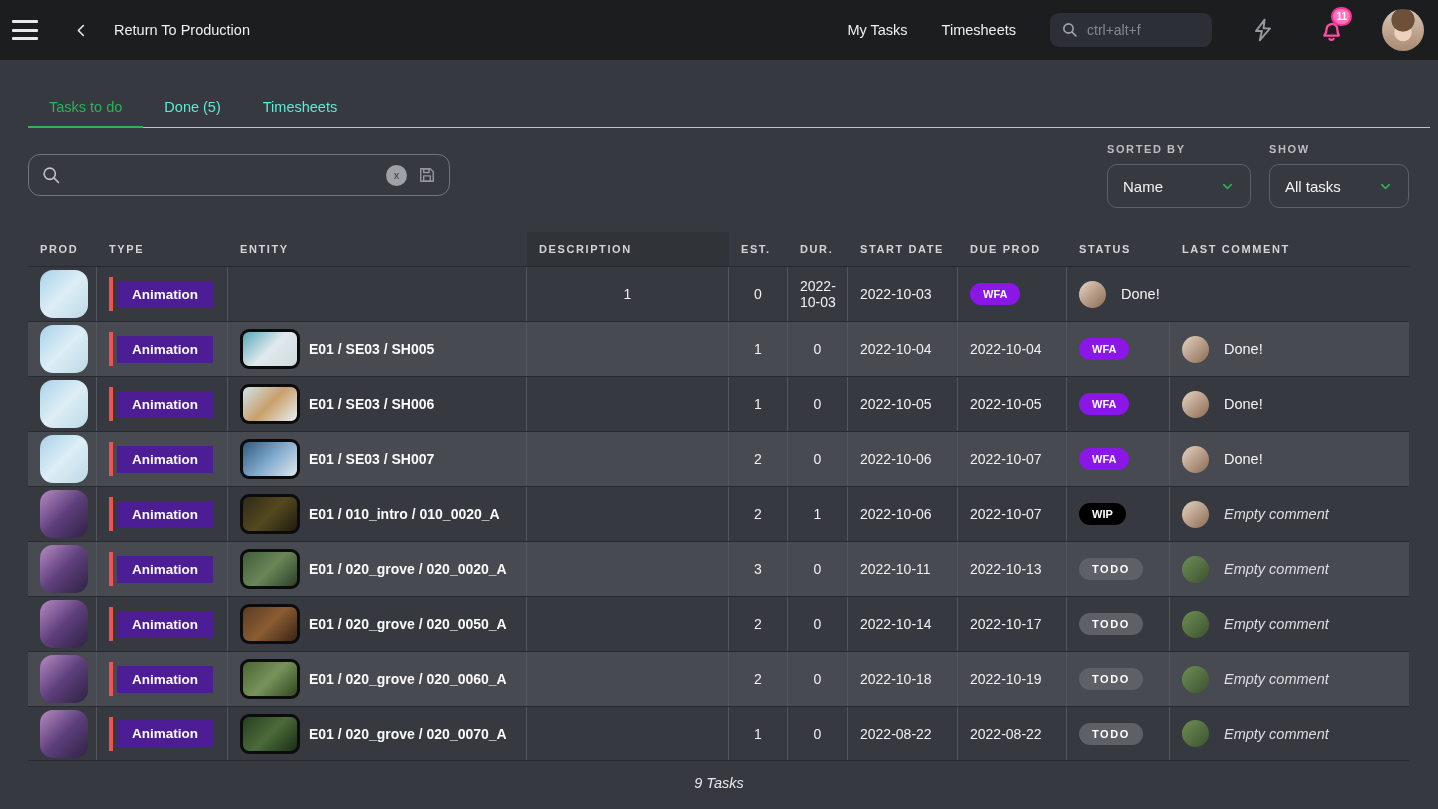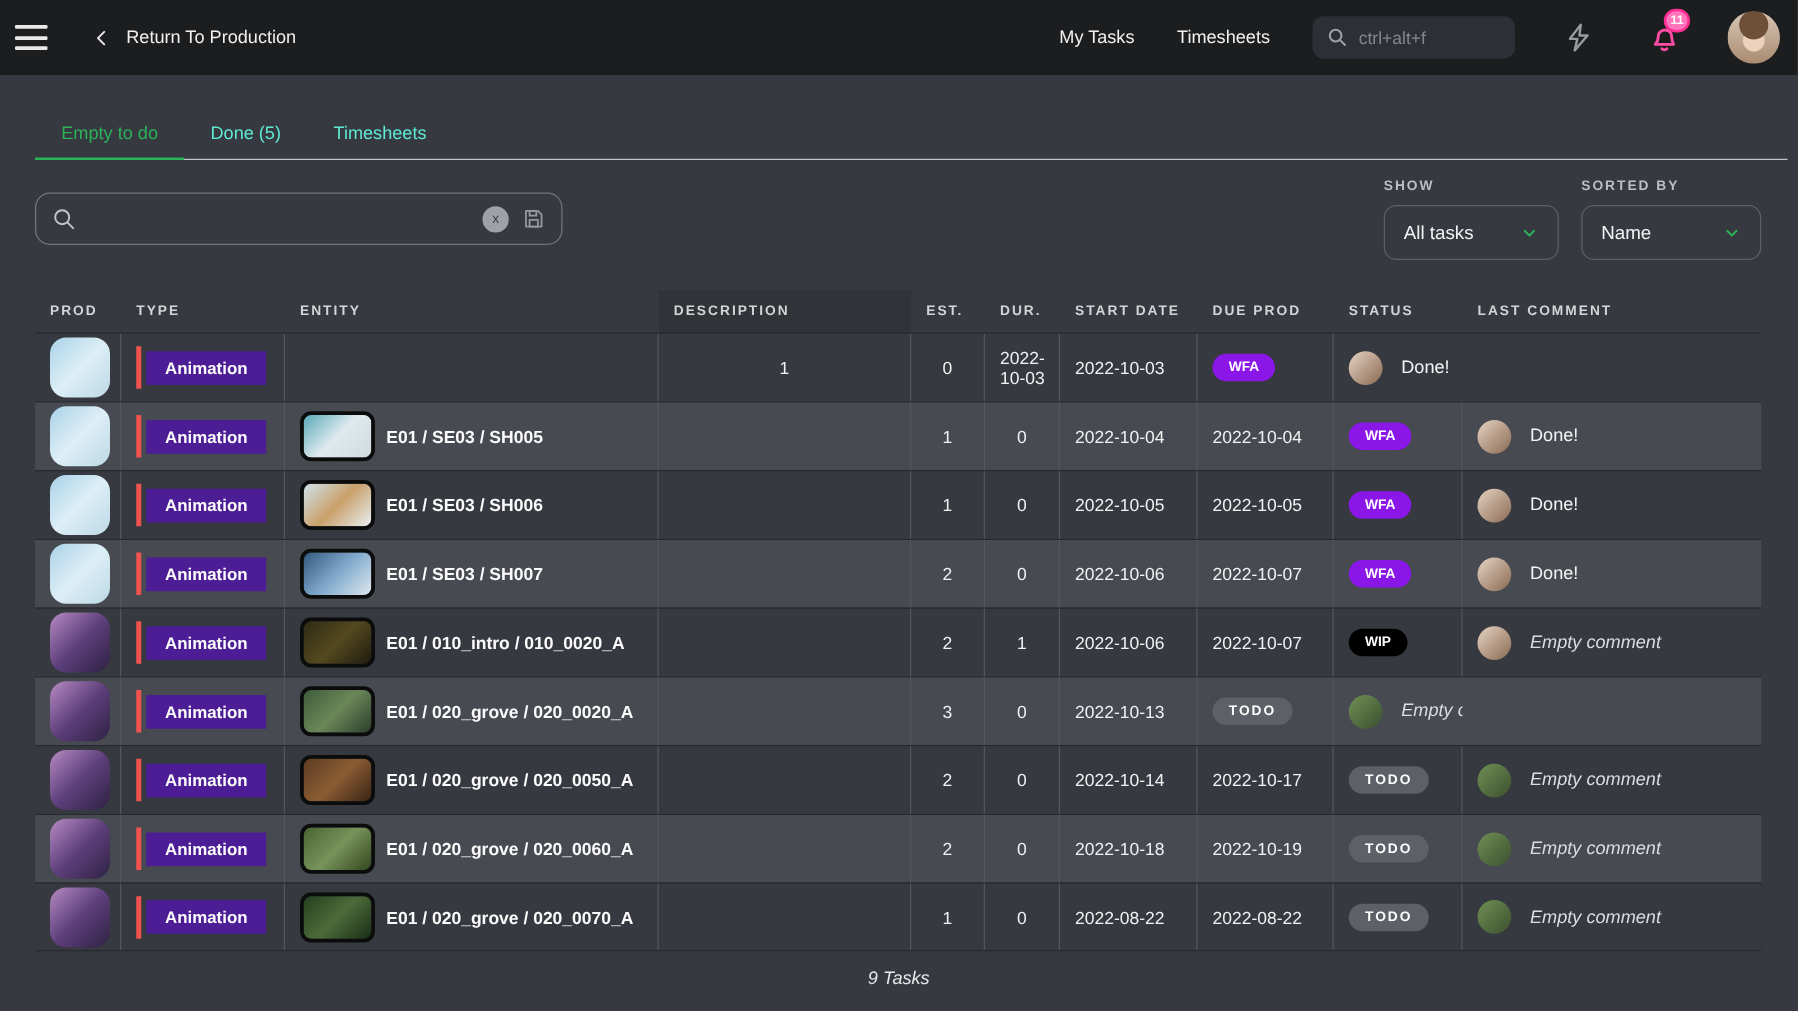--- a/index.html
+++ b/index.html
@@ -10,21 +10,21 @@
     color:#ffffff;
   }
   
   .topbar {
     height:60px; background:#1c1d1f;
     display:flex; align-items:center;
     padding:0 14px 0 10px; gap:14px;
   }
   .hamburger { width:26px; height:20px; display:flex; flex-direction:column; justify-content:space-between; cursor:pointer; margin-left:2px; }
   .hamburger span { display:block; height:3px; border-radius:1px; background:#e9e9ea; }
-  .back-link { display:flex; align-items:center; gap:12px; margin-left:22px; cursor:pointer; }
+  .back-link { display:flex; align-items:center; gap:25px; margin-left:22px; cursor:pointer; }
   .back-link .label { font-size:14.5px; color:#f0f0f1; }
   .topnav { margin-left:auto; display:flex; align-items:center; gap:34px; }
   .topnav .nav-item { font-size:14.5px; color:#f0f0f1; cursor:pointer; }
   .topbar-search {
     width:162px; height:34px; background:#2c2f35; border-radius:9px;
     display:flex; align-items:center; gap:8px; padding:0 11px;
   }
   .topbar-search input {
     flex:1; min-width:0; background:transparent; border:none; outline:none;
     color:#c5c7cb; font-size:14px; font-family:"Liberation Sans", sans-serif;
@@ -162,21 +162,21 @@
           <path d="M10.2 19.5 a2.3 2.3 0 0 0 3.6 0"></path>
         </svg>
       <span class="notif-badge">11</span>
     </div>
 
     <div class="avatar-img"></div>
   </nav>
 </header>
 
 <div class="tabs">
-  <div class="tab active">Empty to do</div>
+  <div class="tab active">Tasks to do</div>
   <div class="tab">Done (5)</div>
   <div class="tab">Timesheets</div>
 </div>
 
 <div class="filter-row">
   <div class="search-pill">
     <svg width="21" height="21" viewBox="0 0 24 24" fill="none" stroke="#c3c5c9" stroke-width="1.8" stroke-linecap="round">
         <circle cx="10" cy="10" r="6.4"></circle>
         <line x1="15" y1="15" x2="20" y2="20"></line>
       </svg>
@@ -184,32 +184,32 @@
     <span class="clear-btn">x</span>
     <svg width="20" height="20" viewBox="0 0 24 24" fill="none" stroke="#96989e" stroke-width="1.7" stroke-linejoin="round">
         <path d="M4.5 4.5 h11.5 l3.5 3.5 v11.5 h-15 z"></path>
         <rect x="8" y="13" width="8" height="6.5"></rect>
         <rect x="8" y="4.5" width="6.5" height="4.5"></rect>
       </svg>
   </div>
 
   <div class="filter-selects">
     <div class="select-group">
+      <span class="select-label">SORTED BY</span>
+      <div class="select-box sort-sel">
+        <span>Name</span>
+        <svg width="15" height="15" viewBox="0 0 24 24" fill="none" stroke="#2bb35a" stroke-width="2.4" stroke-linecap="round" stroke-linejoin="round">
+            <path d="M6 9 l6 6 6-6"></path>
+          </svg>
+      </div>
+    </div>
+    <div class="select-group">
       <span class="select-label">SHOW</span>
       <div class="select-box show-sel">
         <span>All tasks</span>
-        <svg width="15" height="15" viewBox="0 0 24 24" fill="none" stroke="#2bb35a" stroke-width="2.4" stroke-linecap="round" stroke-linejoin="round">
-            <path d="M6 9 l6 6 6-6"></path>
-          </svg>
-      </div>
-    </div>
-    <div class="select-group">
-      <span class="select-label">SORTED BY</span>
-      <div class="select-box sort-sel">
-        <span>Name</span>
         <svg width="15" height="15" viewBox="0 0 24 24" fill="none" stroke="#2bb35a" stroke-width="2.4" stroke-linecap="round" stroke-linejoin="round">
             <path d="M6 9 l6 6 6-6"></path>
           </svg>
       </div>
     </div>
   </div>
 </div>
 
 <div class="task-table">
   <div class="thead">
@@ -378,20 +378,21 @@
     </div>
     <div class="cell">
       <span class="thumb" style="background:linear-gradient(135deg, #3f5c3c, #6a8758, #2c3f2a)"></span>
       <span class="entity-name">E01 / 020_grove / 020_0020_A</span>
     </div>
     <div class="cell">
           <span></span>
         </div>
     <div class="cell num">3</div>
     <div class="cell num">0</div>
+    <div class="cell date">2022-10-11</div>
     <div class="cell date">2022-10-13</div>
     <div class="cell">
       <span class="badge todo" style="background:#5d6067">TODO</span>
     </div>
     <div class="cell last">
       <span class="comment-avatar" style="background:linear-gradient(135deg, #6f8f55, #3c512f)"></span>
       <span class="comment-text empty">Empty comment</span>
     </div>
       </div>
       <div class="trow odd">

